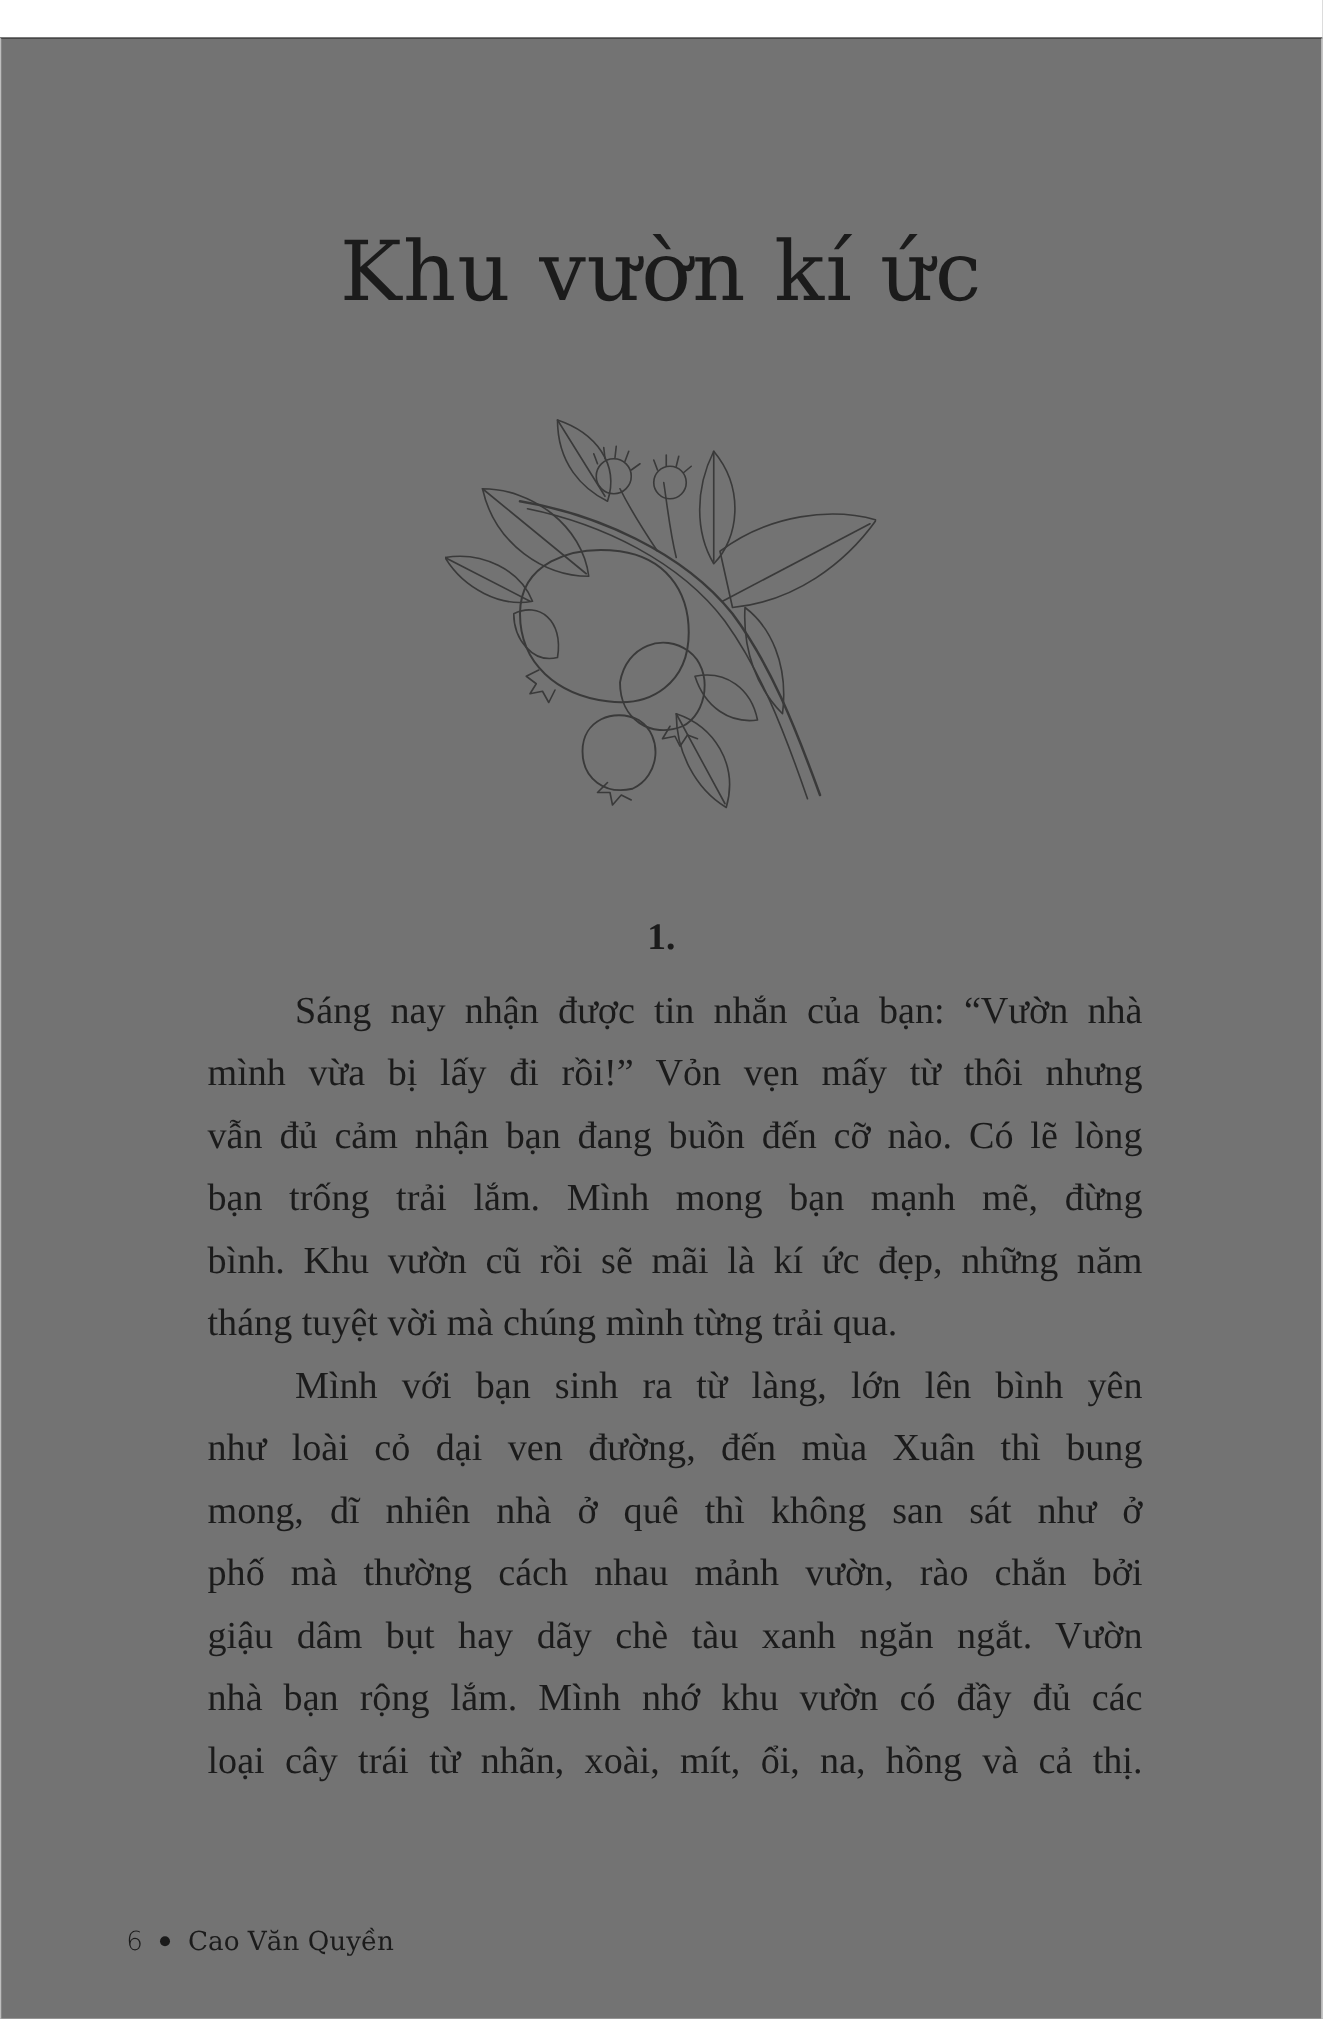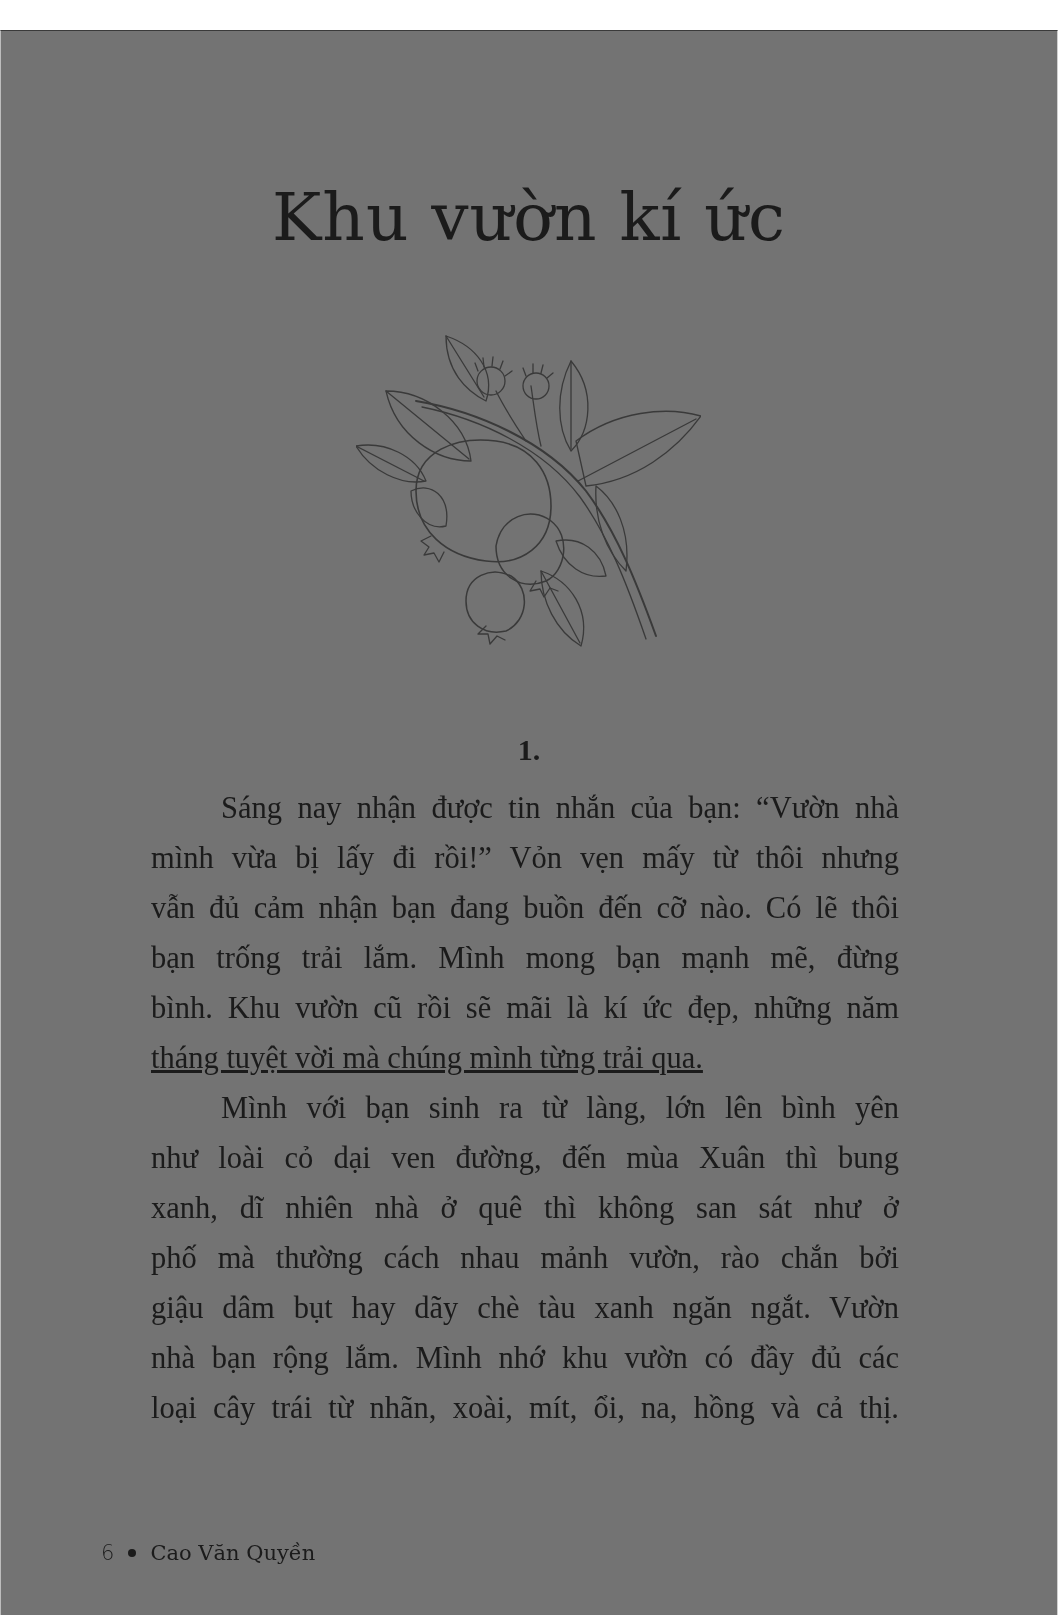--- a/index.html
+++ b/index.html
@@ -16,27 +16,27 @@
     font-size: 66px; color: #1b1b1b; letter-spacing: 1px;
   }
   .illustration {
     position: absolute; left: 355px; top: 300px; width: 345px; height: 330px;
   }
   .section-number {
     position: absolute; left: 0; right: 0; top: 702px; text-align: center;
     font-family: "Liberation Serif", serif; font-weight: bold; font-size: 30px; color: #1b1b1b;
   }
   .body-text {
-    position: absolute; left: 150px; width: 748px; top: 752px;
+    position: absolute; left: 165px; width: 748px; top: 752px;
     font-family: "Liberation Serif", serif; font-size: 30.5px; line-height: 50px;
     color: #1b1b1b; text-align: justify;
   }
   .line { display: block; white-space: nowrap; text-align-last: justify; }
   .line.indent { padding-left: 70px; }
-  .line.last { text-align-last: left; text-decoration: underline; }
+  .line.last { text-align-last: left; }
   .footer {
     position: absolute; left: 100px; top: 1510px;
     font-family: "DejaVu Serif", serif; font-size: 21px; color: #1b1b1b;
     display: flex; align-items: center; gap: 14px;
   }
   .footer .bullet { width: 8px; height: 8px; border-radius: 50%; background: #1b1b1b; display: inline-block; }
   .footer .page-num { font-family: "DejaVu Sans", sans-serif; font-weight: 300; }
 </style>
 </head>
 <body>
@@ -86,29 +86,29 @@
     <path d="M185 240 L224 312"></path>
     <path d="M200 210 C225 205 245 220 250 245 C228 248 208 235 200 210 Z"></path>
   </svg>
 
   <div class="section-number">1.</div>
 
   <div class="body-text">
     <div>
       <span class="line indent">Sáng nay nhận được tin nhắn của bạn: “Vườn nhà</span>
       <span class="line">mình vừa bị lấy đi rồi!” Vỏn vẹn mấy từ thôi nhưng</span>
-      <span class="line">vẫn đủ cảm nhận bạn đang buồn đến cỡ nào. Có lẽ thôi</span>
+      <span class="line">vẫn đủ cảm nhận bạn đang buồn đến cỡ nào. Có lẽ lòng</span>
       <span class="line">bạn trống trải lắm. Mình mong bạn mạnh mẽ, đừng</span>
       <span class="line">bình. Khu vườn cũ rồi sẽ mãi là kí ức đẹp, những năm</span>
       <span class="line last">tháng tuyệt vời mà chúng mình từng trải qua.</span>
     </div>
     <div>
       <span class="line indent">Mình với bạn sinh ra từ làng, lớn lên bình yên</span>
       <span class="line">như loài cỏ dại ven đường, đến mùa Xuân thì bung</span>
-      <span class="line">xanh, dĩ nhiên nhà ở quê thì không san sát như ở</span>
+      <span class="line">mong, dĩ nhiên nhà ở quê thì không san sát như ở</span>
       <span class="line">phố mà thường cách nhau mảnh vườn, rào chắn bởi</span>
       <span class="line">giậu dâm bụt hay dãy chè tàu xanh ngăn ngắt. Vườn</span>
       <span class="line">nhà bạn rộng lắm. Mình nhớ khu vườn có đầy đủ các</span>
       <span class="line">loại cây trái từ nhãn, xoài, mít, ổi, na, hồng và cả thị.</span>
     </div>
   </div>
 
   <div class="footer">
     <span class="page-num">6</span>
     <span class="bullet"></span>

